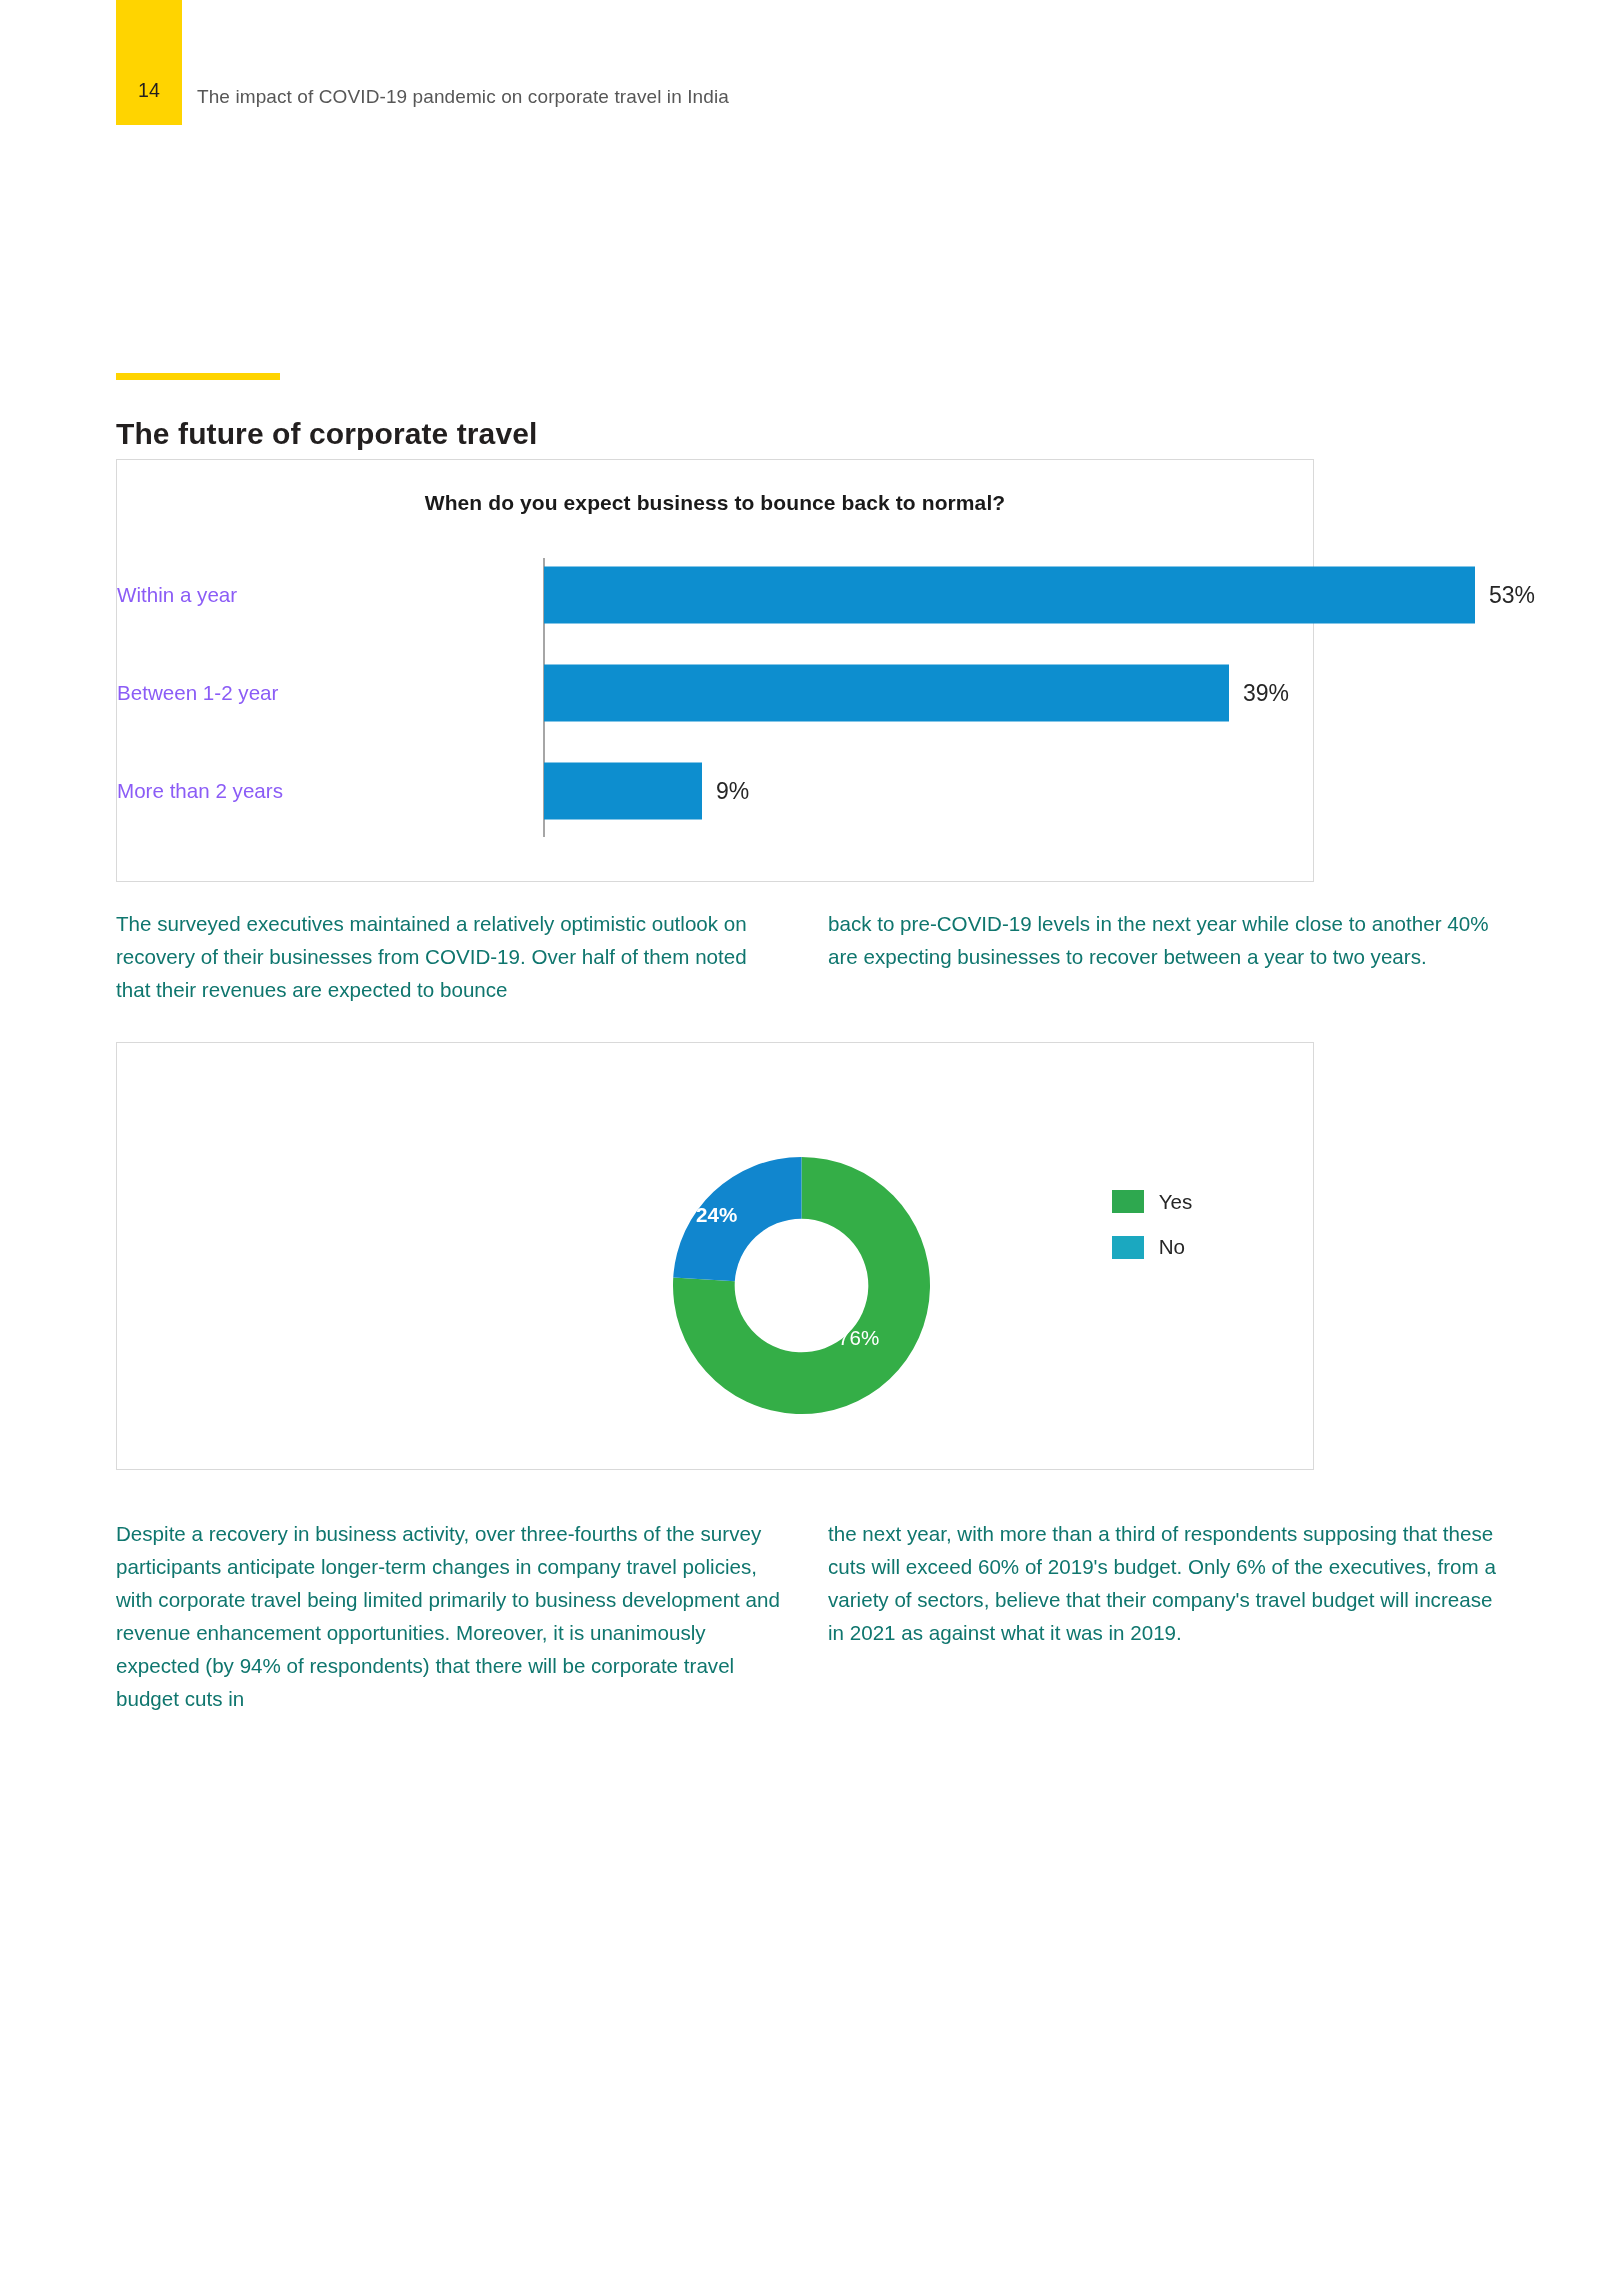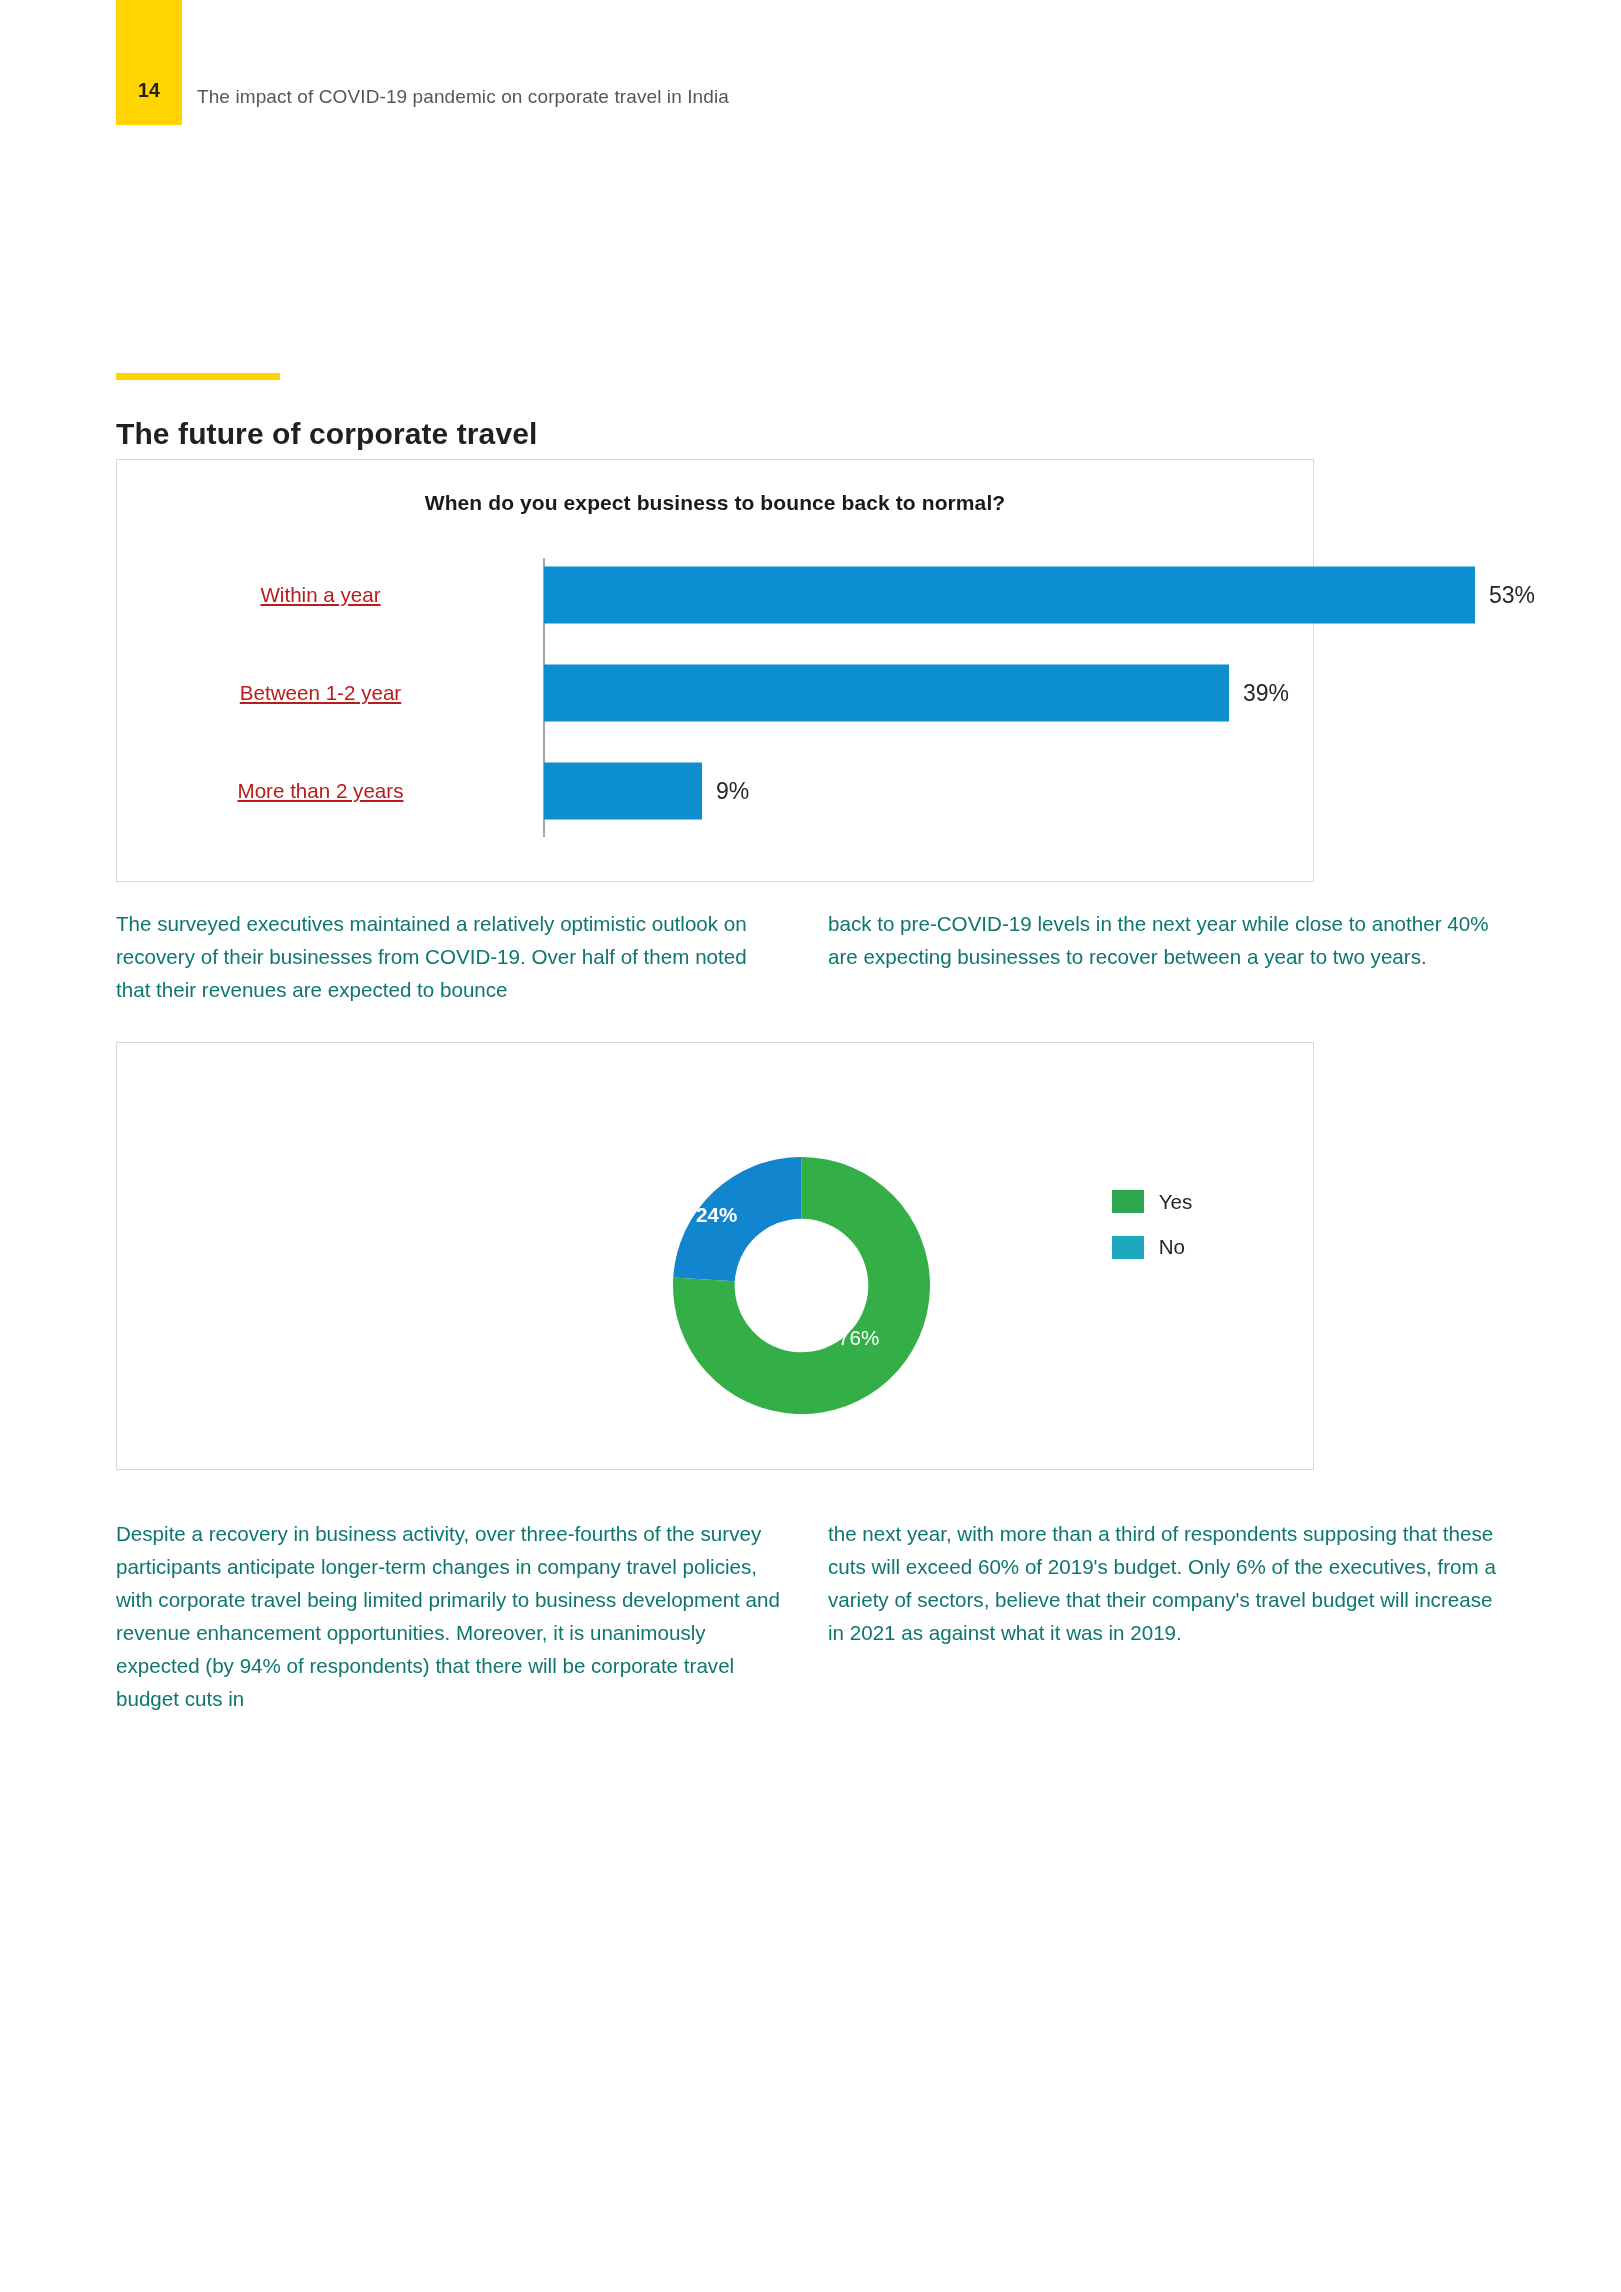--- a/index.html
+++ b/index.html
@@ -29,21 +29,20 @@
     background: #ffd400;
   }
   #page-number-text {
     position: absolute;
     left: 0; right: 0;
     bottom: 23.5px;
     text-align: center;
     font-size: 19.6px;
     color: #221f1f;
     letter-spacing: 0.2px;
-    font-weight: bold;
   }
   #header-title {
     position: absolute;
     left: 197px;
     top: 86px;
     font-size: 19px;
     color: #575757;
     letter-spacing: 0.1px;
     white-space: nowrap;
   }
@@ -103,25 +102,24 @@
     left: 0;
     width: 100%;
     height: 93px;
   }
   .bar-cat-label {
     position: absolute;
     left: 0;
     width: 407px;
     top: 50%;
     transform: translateY(-50%);
-    text-align: center;
-    font-size: 20.6px;
-    color: #b91c1c;
-    white-space: nowrap;
-    text-decoration: underline;
+    text-align: left;
+    font-size: 20.6px;
+    color: #8b5cf6;
+    white-space: nowrap;
   }
   .bar-fill {
     position: absolute;
     left: 427px;
     top: 50%;
     transform: translateY(-50%);
     height: 57px;
     background: #0d8ecf;
   }
   .bar-value {

